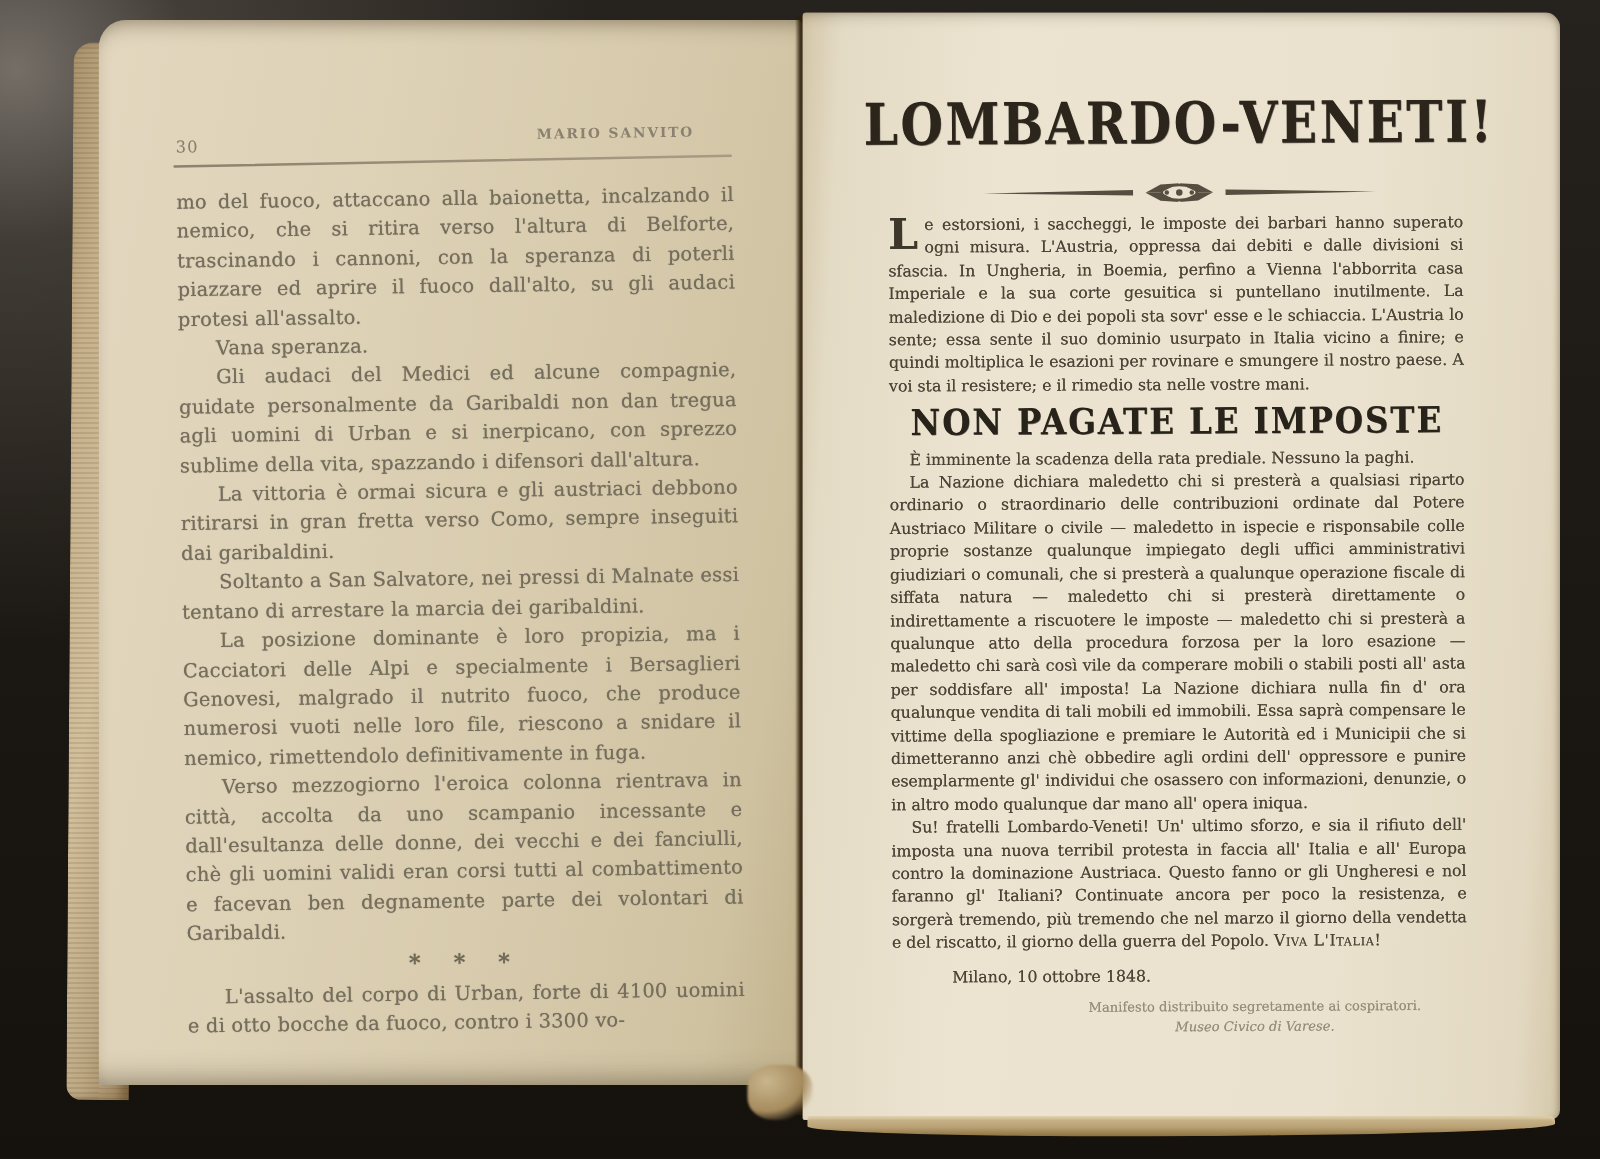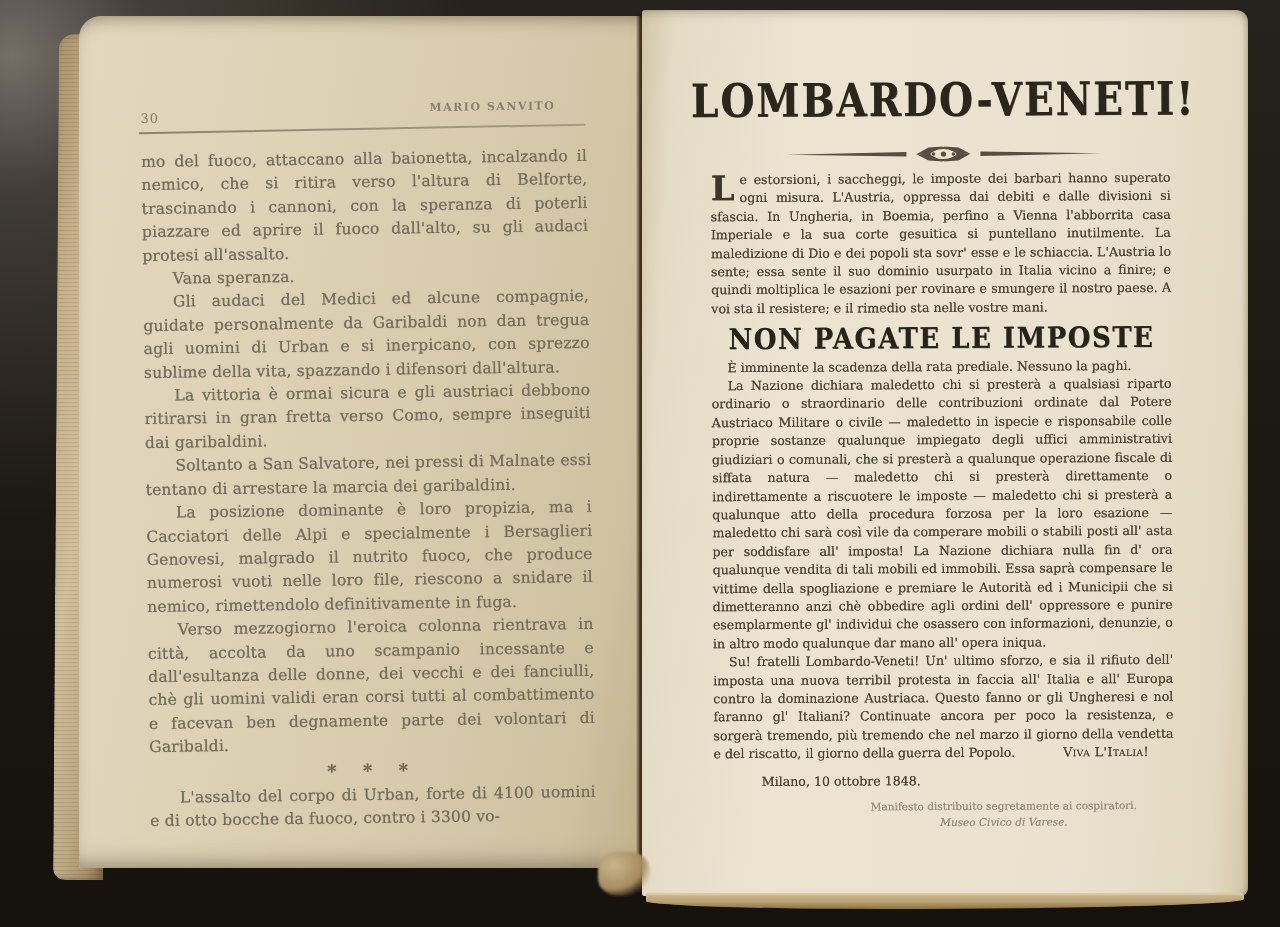--- a/index.html
+++ b/index.html
@@ -90,21 +90,21 @@
   .dropcap{
     float:left;font-size:34px;line-height:30px;font-weight:bold;
     padding:2px 5px 0 0;color:#3c362b;
   }
   .rp-heading{
     text-align:center;font-weight:bold;font-size:26px;letter-spacing:1.5px;
     color:#27221a;margin:12px 0 10px 0 !important;text-indent:0 !important;
     transform:scaleY(1.1);white-space:nowrap;
     text-shadow:0.4px 0.4px 0.4px rgba(35,28,18,0.6);
   }
-  .viva{font-variant:small-caps;letter-spacing:0.5px;margin-left:44px;}
+  .viva{font-variant:small-caps;letter-spacing:0.5px;}
   .rp-dateline{margin-top:9px !important;padding-left:48px;text-indent:0 !important;}
   .rp-caption{
     position:absolute;left:178px;top:788px;width:364px;text-align:center;
     font-size:10.5px;line-height:16px;color:#968c78;
     text-shadow:0 0 0.5px rgba(150,140,120,0.8);
   }
   .rp-caption .cap2{font-style:italic;}
   
   .gutter{
     position:absolute;left:636px;top:12px;width:9px;height:880px;

